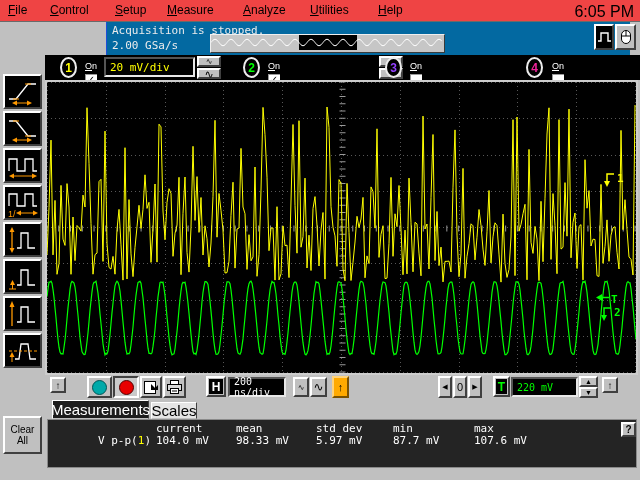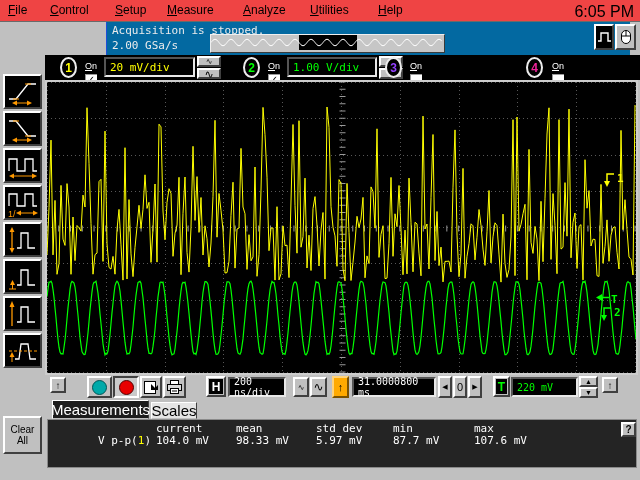--- a/index.html
+++ b/index.html
@@ -114,21 +114,20 @@
       <div class="btn">
           <span style="font-size:11px">∿</span>
         </div>
     </div>
 
     <div class="chnum" style="left:198px;top:2px;color:#00ff00">2</div>
     <div class="oncol" style="left:220px;top:0">
       <span class="onlbl">On</span>
       <div class="cb">✓</div>
     </div>
-    <div class="field mono" style="left:242px;top:2px;width:90px;height:20px;color:#00ff00;font-size:11px">1.00 V/div</div>
     <div class="spcol" style="left:334px;top:1px">
       <div class="btn">
           <span style="font-size:8px">∿</span>
         </div>
       <div class="btn">
           <span style="font-size:11px">∿</span>
         </div>
     </div>
 
     <div class="chnum" style="left:340px;top:2px;color:#9340ff">3</div>
@@ -315,21 +314,20 @@
   <div class="field mono" style="left:228px;top:377px;width:58px;height:20px;color:#fff;font-size:10px">200 ns/div</div>
   <div class="btn" style="left:293px;top:377px;width:16px;height:20px">
     <span style="font-size:8px">∿</span>
     </div>
   <div class="btn" style="left:310px;top:377px;width:17px;height:20px">
     <span style="font-size:12px">∿</span>
     </div>
   <div class="btn" style="left:332px;top:376px;width:17px;height:22px;background:#ffaa00;border-color:#ffd37a #7a5200 #7a5200 #ffd37a;font-size:11px;font-weight:bold">
     <span>↑</span>
     </div>
-  <div class="field mono" style="left:352px;top:377px;width:84px;height:20px;color:#fff;font-size:10px">31.0000800 ms</div>
   <div class="btn" style="left:438px;top:376px;width:14px;height:22px;font-size:7px">
     <span>◀</span>
     </div>
   <div class="btn" style="left:453px;top:376px;width:14px;height:22px;font-size:11px">
     <span>0</span>
     </div>
   <div class="btn" style="left:468px;top:376px;width:14px;height:22px;font-size:7px">
     <span>▶</span>
     </div>
 

